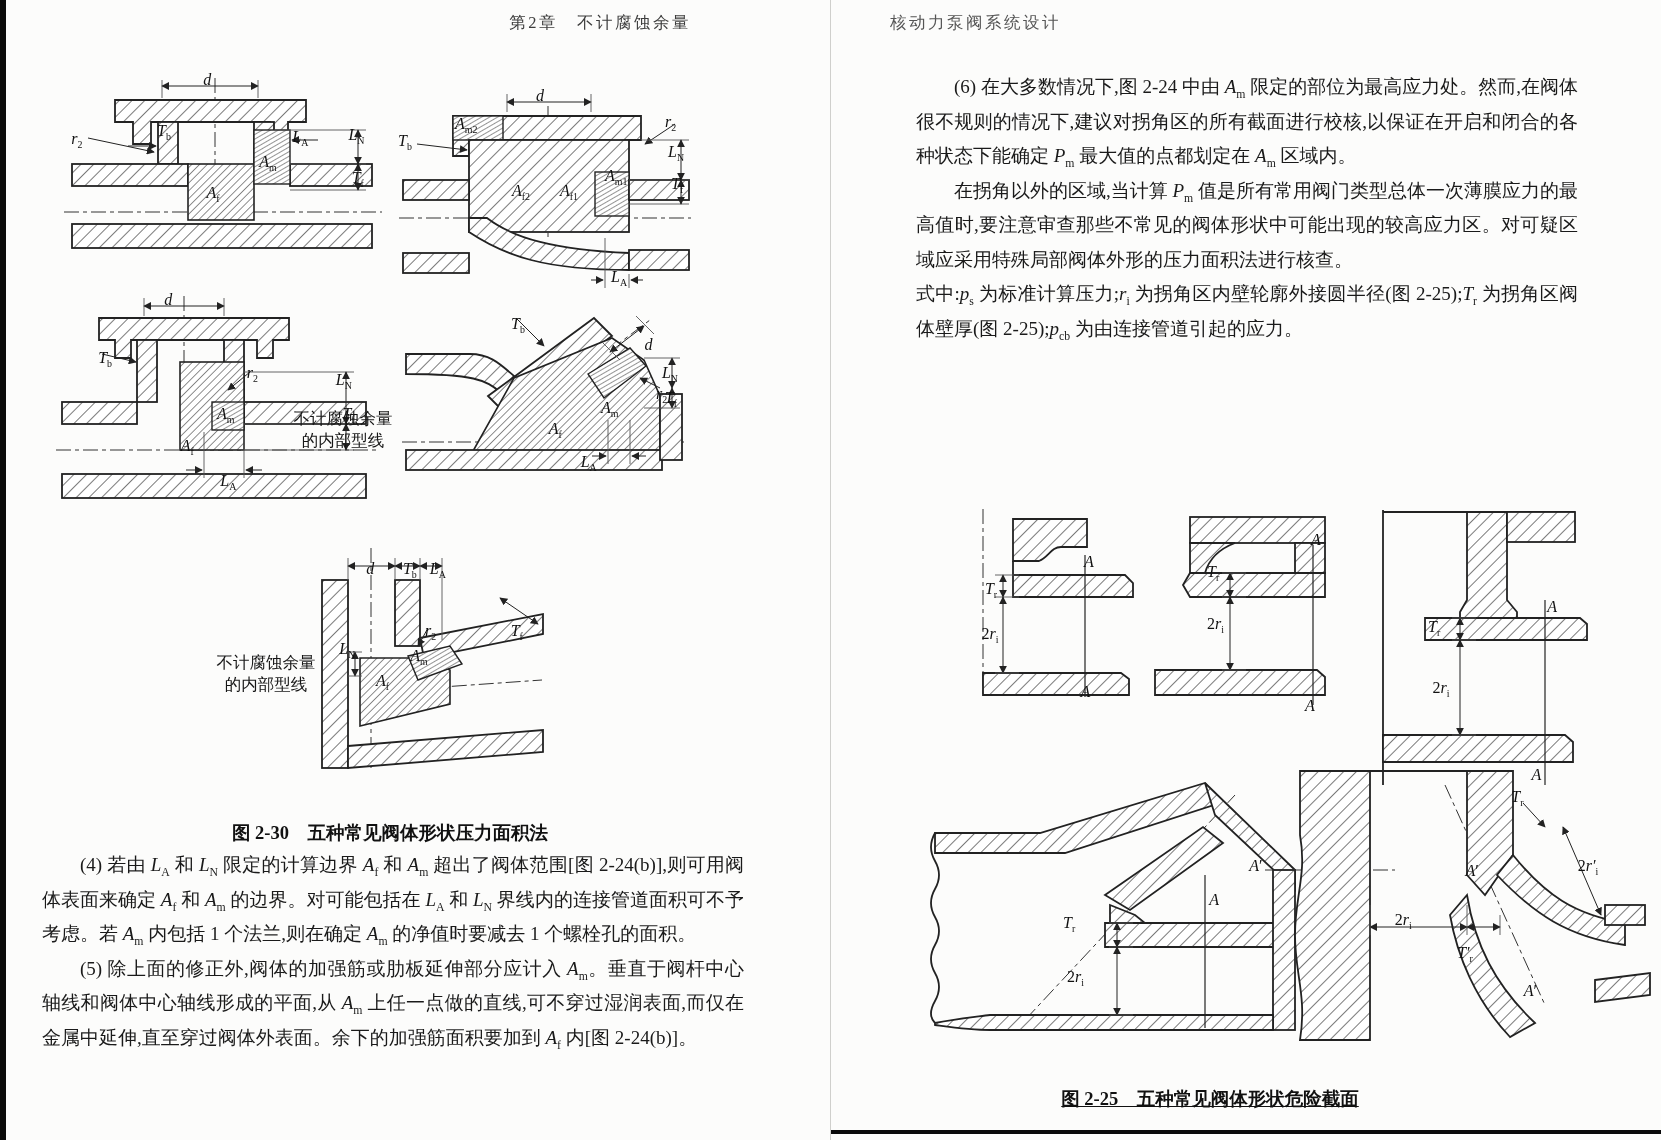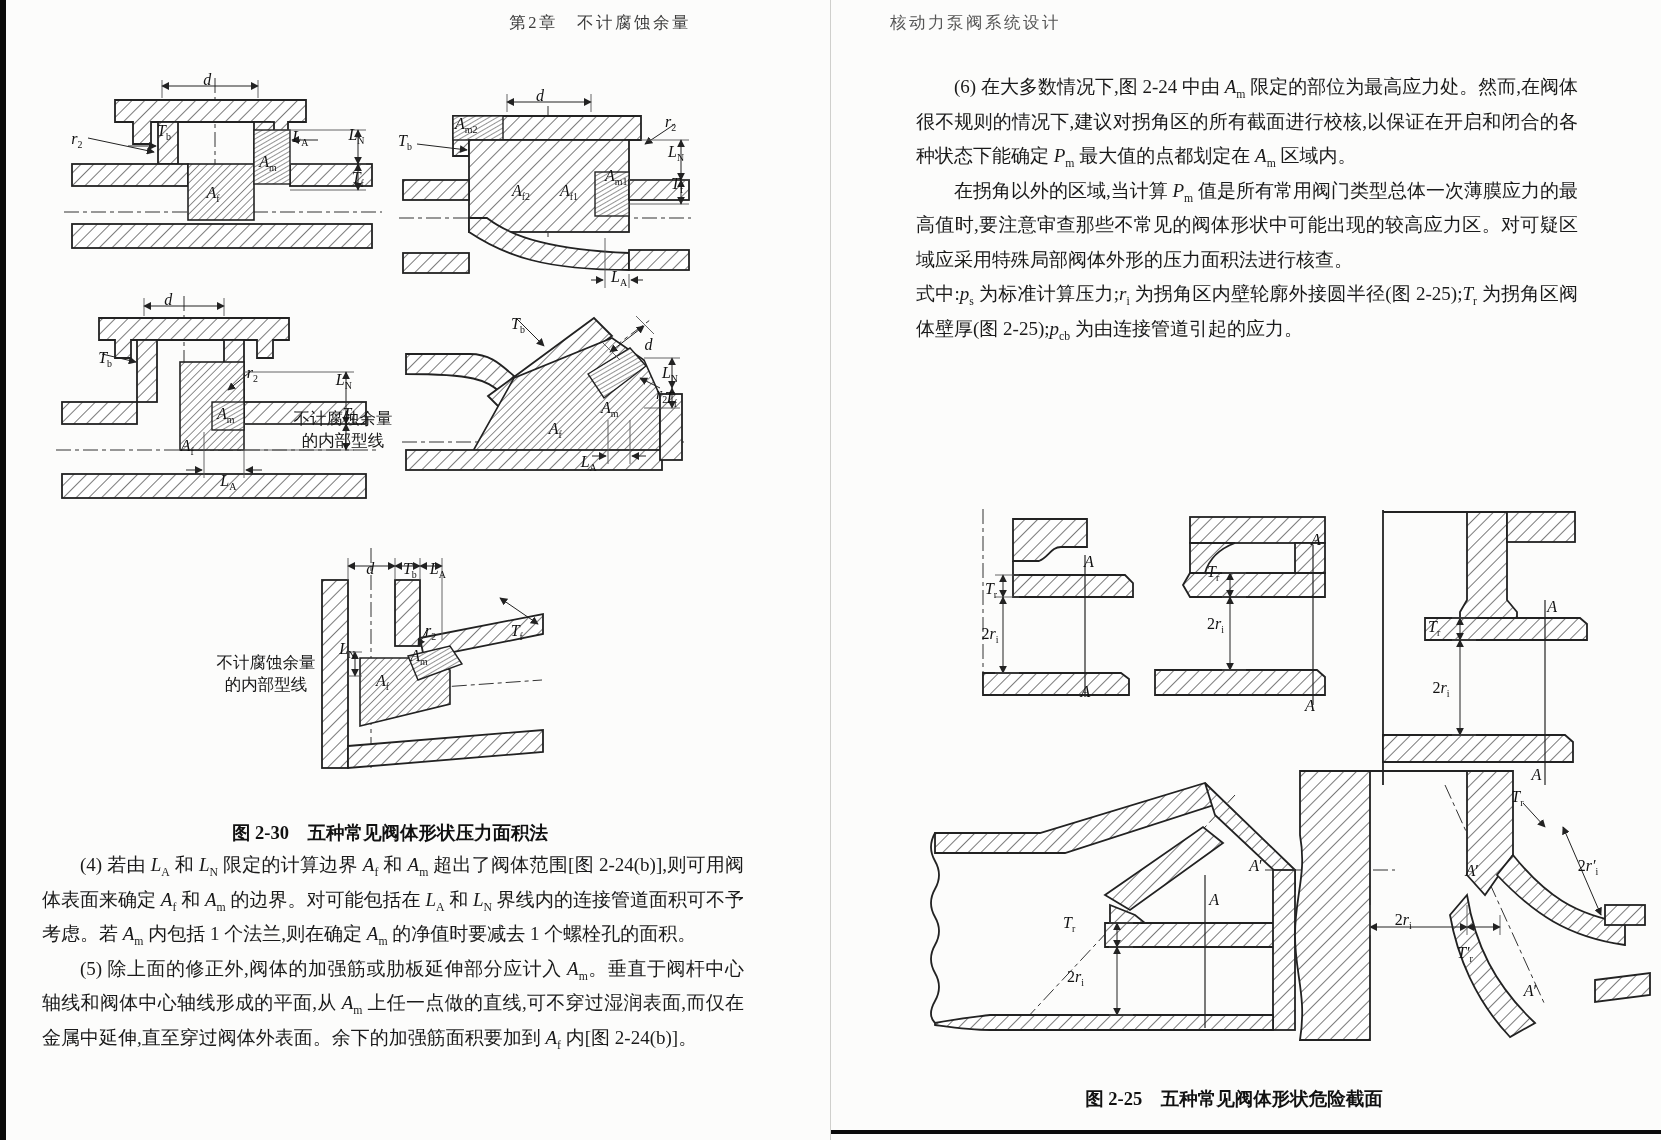--- a/index.html
+++ b/index.html
@@ -369,13 +369,13 @@
   </svg>
 <span class="dlabel" style="left: 1%; top: 36%;"><i>A</i>′</span>
     <span class="dlabel" style="left: 53%; top: 38%;"><i>A</i>′</span>
     <span class="dlabel" style="left: 67%; top: 80%;"><i>A</i>′</span>
     <span class="dlabel" style="left: 36%; top: 55%;">2<i>r</i><sub>i</sub></span>
     <span class="dlabel" style="left: 51%; top: 55%; margin-top: 33px;"><i>T′</i><sub>r</sub></span>
     <span class="dlabel" style="left: 64%; top: 12%;"><i>T</i><sub>r</sub></span>
     <span class="dlabel" style="left: 80%; top: 36%;">2<i>r′</i><sub>i</sub></span>
   </div>
 
-<div class="figcaption" style="left:904px;top:1086px;width:660px;">图 2-25　五种常见阀体形状危险截面</div>
+<div class="figcaption" style="left:880px;top:1086px;width:660px;text-decoration:underline;">图 2-25　五种常见阀体形状危险截面</div>
 
 </body></html>

